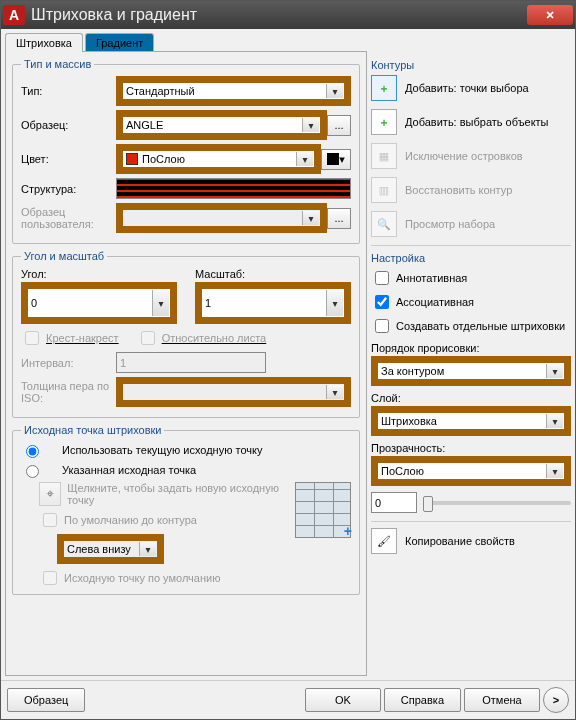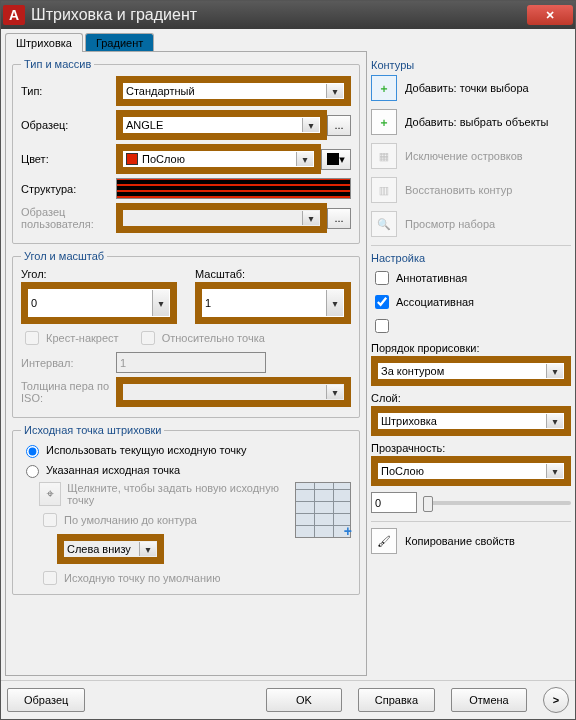--- a/index.html
+++ b/index.html
@@ -31,36 +31,36 @@
   .struct-prev { flex:1; height:21px; border:1px solid #888; background:#000; position:relative; overflow:hidden; }
   .struct-prev::before { content:""; position:absolute; inset:0; background:repeating-linear-gradient(0deg,#d20 0 2px,#000 2px 6px),repeating-linear-gradient(90deg,#d20 0 2px,transparent 2px 14px); }
   .half .lbl { width:auto; margin-bottom:2px; }
   .half-row { display:flex; gap:18px; margin-bottom:4px; }
   .half { flex:1; display:flex; flex-direction:column; }
   input.txt { height:21px; border:1px solid #888; padding:0 3px; background:#fff; }
   input.txt[disabled] { background:#eee; color:#999; }
   .chk { display:flex; align-items:center; gap:4px; }
   .chk input { width:14px; height:14px; }
   .chk.disabled { color:#999; }
-  .radio { display:flex; align-items:center; gap:4px; margin-bottom:4px; }
+  .radio { display:flex; align-items:center; gap:20px; margin-bottom:4px; }
   .iconbtn { width:24px; height:24px; border:1px solid #aaa; background:linear-gradient(#fdfdfd,#e5e5e5); display:flex; align-items:center; justify-content:center; font-size:13px; }
   .iconbtn.disabled { opacity:0.5; }
   .indent { margin-left:18px; }
   .brick-prev { width:56px; height:56px; border:1px solid #888; background:#dbe3eb; position:relative; }
   .brick-prev::before { content:""; position:absolute; inset:0; background:repeating-linear-gradient(0deg,transparent 0 11px,#8a9299 11px 12px),repeating-linear-gradient(90deg,transparent 0 18px,#8a9299 18px 19px); }
   .brick-plus { position:absolute; right:-2px; bottom:-2px; color:#2a7ed6; font-weight:bold; font-size:14px; }
   .section-title { color:#1b4e8a; margin:6px 0 4px 0; }
   .right-item { display:flex; align-items:center; gap:8px; margin-bottom:8px; }
   .right-item .txt { flex:1; }
   .right-icon { width:26px; height:26px; border:1px solid #aaa; background:#fdfdfd; display:flex; align-items:center; justify-content:center; }
   .right-icon.sel { border:1px solid #3a8edb; background:#eaf3fb; }
   .right-icon.disabled { opacity:0.5; }
   .right-item.disabled { color:#999; }
   .plus { color:#2eae2e; font-weight:bold; }
-  .footer { display:flex; align-items:center; gap:16px; padding:6px; border-top:1px solid #ccc; }
+  .footer { display:flex; align-items:center; gap:3px; padding:6px; border-top:1px solid #ccc; }
   .btn { height:24px; padding:0 16px; border:1px solid #888; background:linear-gradient(#fdfdfd,#e5e5e5); border-radius:2px; display:flex; align-items:center; justify-content:center; }
   .btn.wide { min-width:76px; }
   .btn.round { width:26px; height:26px; border-radius:13px; padding:0; font-weight:bold; }
   .spacer { flex:1; }
   .slider-row { display:flex; align-items:center; gap:6px; margin-bottom:8px; }
   .slider-row input.txt { width:46px; }
   .slider { flex:1; height:4px; background:#ccc; position:relative; border-radius:2px; }
   .slider::after { content:""; position:absolute; left:0; top:-5px; width:8px; height:14px; background:#eee; border:1px solid #888; border-radius:2px; }
   hr { border:none; border-top:1px solid #ccc; margin:6px 0; }
 </style>
@@ -132,28 +132,28 @@
                 </div>
             </div>
             <div class="half">
               <div class="lbl">Масштаб:</div>
               <div class="combo">
                   <span>1</span>
                   <span class="arrow"></span>
                 </div>
             </div>
           </div>
-          <div class="half-row" style="margin-top:4px;">
+          <div class="half-row" style="margin-top:4px;text-decoration:underline;">
             <label class="chk disabled">
                 <input type="checkbox" disabled="" style="">
                 <span>Крест-накрест</span>
               </label>
             <label class="chk disabled">
                 <input type="checkbox" disabled="" style="">
-                <span>Относительно точка</span>
+                <span>Относительно листа</span>
               </label>
           </div>
           <div class="row" style="margin-top:4px;">
             <div class="lbl disabled">Интервал:</div>
             <input class="txt" disabled="" value="1" style="">
           </div>
           <div class="row">
             <div class="lbl disabled" style="width:95px">Толщина пера по ISO:</div>
             <div class="combo" style="background:#eee">
                 <span class="arrow"></span>
@@ -234,20 +234,21 @@
       <label class="chk">
           <input type="checkbox" style="">
           <span>Аннотативная</span>
         </label>
       <label class="chk" style="margin-top:4px;">
           <input type="checkbox" checked="" style="">
           <span>Ассоциативная</span>
         </label>
       <label class="chk" style="margin-top:4px;">
           <input type="checkbox" style="">
+          <span>Создавать отдельные штриховки</span>
         </label>
 
       <div style="margin-top:6px;">Порядок прорисовки:</div>
       <div class="combo" style="margin-top:2px;">
           <span>За контуром</span>
           <span class="arrow"></span>
         </div>
 
       <div style="margin-top:6px;">Слой:</div>
       <div class="combo" style="margin-top:2px;">

